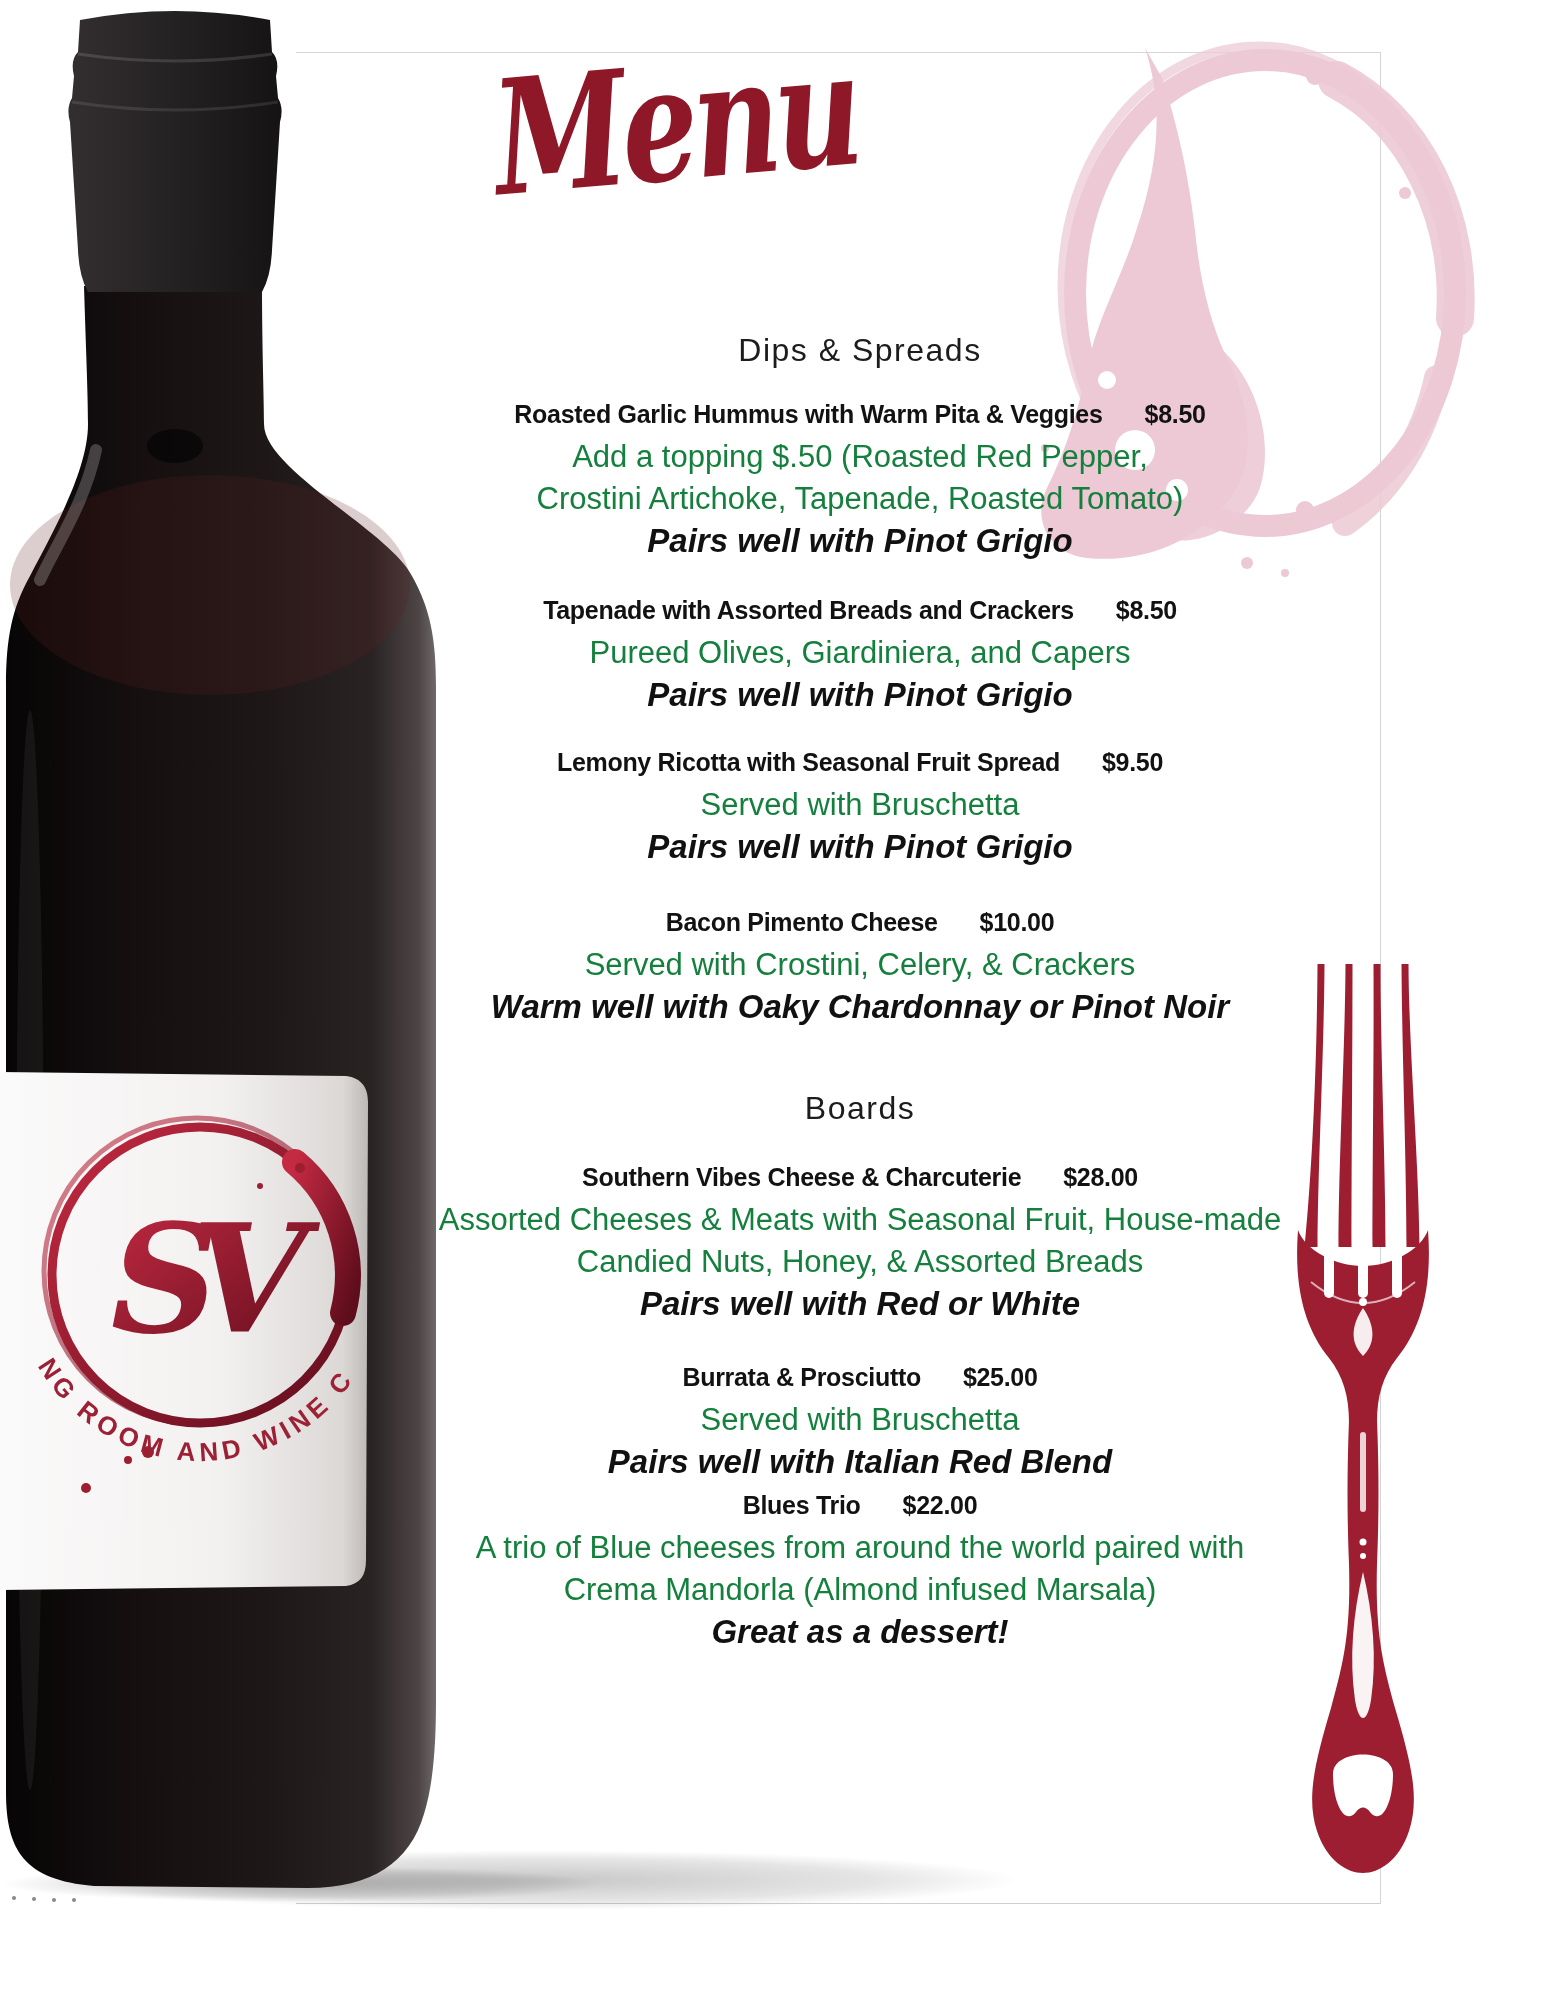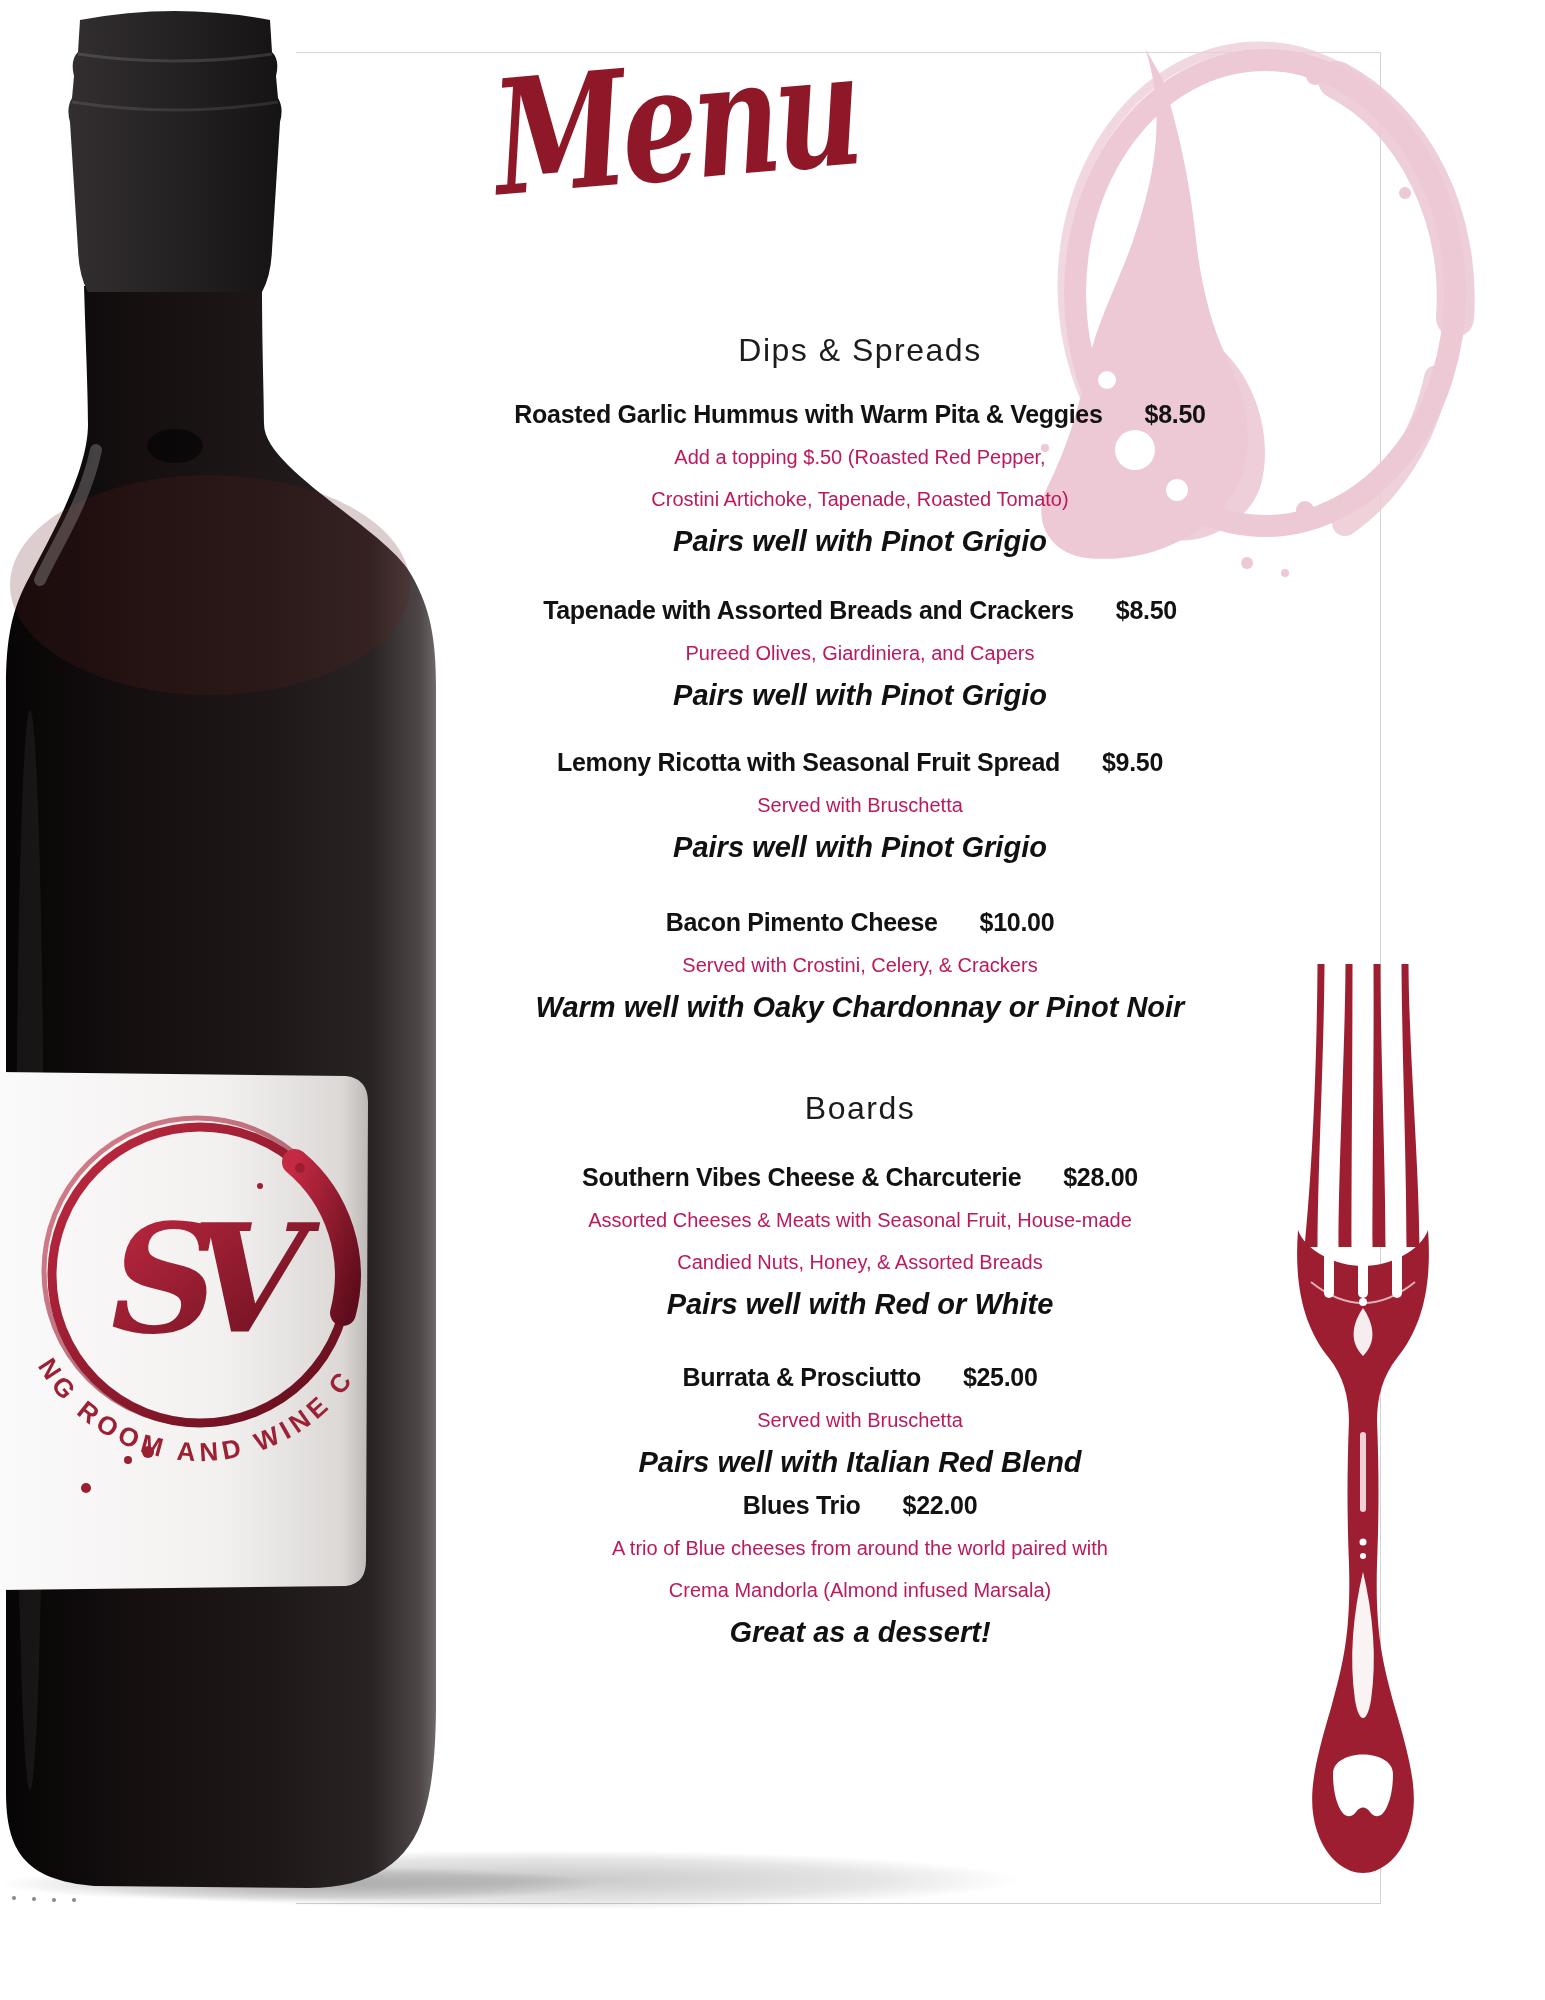--- a/index.html
+++ b/index.html
@@ -28,22 +28,22 @@
   .bottle{position:absolute;left:0;top:0;width:1100px;height:1910px;z-index:6;pointer-events:none;}
   
   .column{position:absolute;left:380px;top:322px;width:960px;text-align:center;z-index:3;}
   .section-heading{
     font-size:32px;line-height:56px;font-weight:400;letter-spacing:1.5px;color:#1c1c1c;
     margin-bottom:14px;
   }
   .section-heading.boards{margin-top:50px;line-height:60px;margin-bottom:17px;}
   .name-line{font-size:25px;font-weight:bold;line-height:44px;letter-spacing:-0.3px;color:#121212;white-space:nowrap;}
   .price{margin-left:42px;}
-  .desc{font-size:20px;line-height:42px;color:#be185d;white-space:nowrap;}
-  .pairing{font-size:29px;line-height:42px;font-weight:bold;font-style:italic;color:#111;}
+  .desc{font-size:31px;line-height:42px;color:#15803d;white-space:nowrap;}
+  .pairing{font-size:33px;line-height:42px;font-weight:bold;font-style:italic;color:#111;}
   .item.m1{margin-bottom:26px;}
   .item.m2{margin-bottom:24px;}
   .item.m3{margin-bottom:32px;}
   .item.m5{margin-bottom:30px;}
   .item.m6{}
 </style>
 </head>
 <body>
 
 <div class="card"></div>

